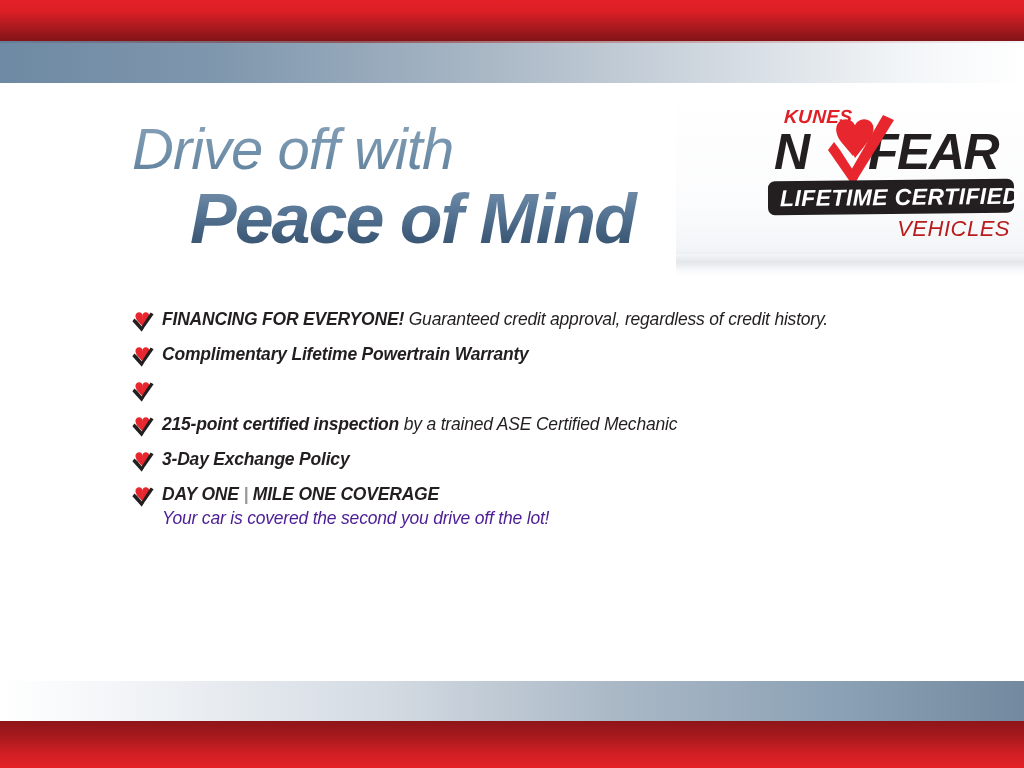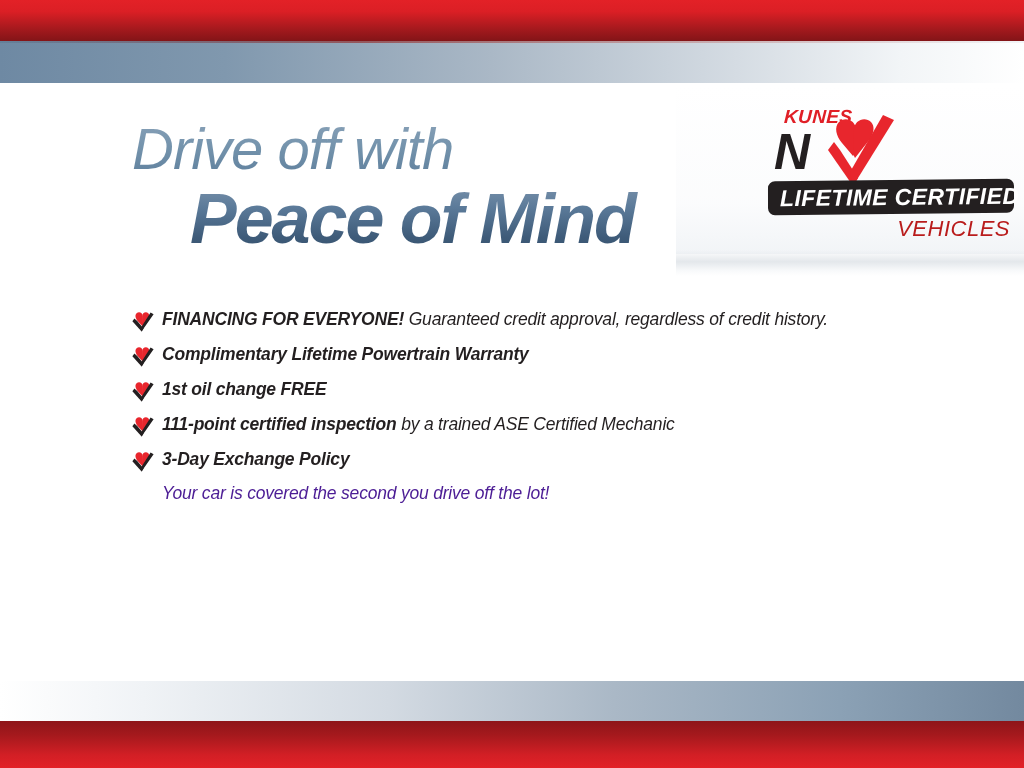--- a/index.html
+++ b/index.html
@@ -224,20 +224,21 @@
 <div class="headline">
   <div class="headline-line1">Drive off with</div>
   <div class="headline-line2">Peace of Mind</div>
 </div>
 
 <div class="logo">
   <div class="logo-kunes">KUNES</div>
 
   <div class="logo-nofear">
     <span class="logo-n">N</span>
+    <span class="logo-fear">FEAR</span>
     <svg class="logo-heartcheck" viewBox="0 0 84 76">
       <path d="M44 16 C44 6, 33 2, 27 8 C22 13, 24 22, 30 29 L41 42 L43 39 Z" fill="#e8262d"></path>
       <path d="M42 16 C42 6, 53 2, 59 8 C63 12, 62 19, 58 25 L43 44 L41 40 Z" fill="#e8262d"></path>
       <path d="M22 28 L16 36 L41 72 L46 64 L28 36 Z" fill="#e8262d"></path>
       <path d="M41 72 L46 64 L82 6 L71 1 L38 58 Z" fill="#e8262d"></path>
     </svg>
   </div>
 
   <div class="logo-bar"></div>
   <div class="logo-bar-text">LIFETIME CERTIFIED</div>
@@ -267,45 +268,53 @@
   </div>
 
 
   <div class="feature-row">
     <svg class="feature-check" viewBox="0 0 24 24">
       <path d="M11.7 7.2 C11.7 3.6, 7.8 2.2, 5.6 4.3 C3.7 6.1, 4.4 9.4, 6.6 11.9 L11 16.7 L11.8 15.7 Z" fill="#e8262d"></path>
       <path d="M11.2 7.2 C11.2 3.6, 15.1 2.2, 17.3 4.3 C18.8 5.8, 18.5 8.3, 17 10.5 L11.7 17.4 L11 16 Z" fill="#e8262d"></path>
       <path d="M3.4 9.6 L1.4 12.3 L10.6 22.6 L12.6 19.6 L6.2 12.1 Z" fill="#231f20"></path>
       <path d="M10.6 22.6 L12.6 19.6 L22.6 5.2 L19.6 3.4 L9.2 19.8 Z" fill="#231f20"></path>
     </svg>
-    <div class="feature-text"><span class="b">1st oil change FREE</span><span class="n"></span></div>
-  </div>
-
-  <div class="feature-row">
-    <svg class="feature-check" viewBox="0 0 24 24">
-      <path d="M11.7 7.2 C11.7 3.6, 7.8 2.2, 5.6 4.3 C3.7 6.1, 4.4 9.4, 6.6 11.9 L11 16.7 L11.8 15.7 Z" fill="#e8262d"></path>
-      <path d="M11.2 7.2 C11.2 3.6, 15.1 2.2, 17.3 4.3 C18.8 5.8, 18.5 8.3, 17 10.5 L11.7 17.4 L11 16 Z" fill="#e8262d"></path>
-      <path d="M3.4 9.6 L1.4 12.3 L10.6 22.6 L12.6 19.6 L6.2 12.1 Z" fill="#231f20"></path>
-      <path d="M10.6 22.6 L12.6 19.6 L22.6 5.2 L19.6 3.4 L9.2 19.8 Z" fill="#231f20"></path>
-    </svg>
-    <div class="feature-text"><span class="b">111-point certified inspection</span><span class="n"> by a trained ASE Certified Mechanic</span></div>
+  </div>
+
+  <div class="feature-row">
+    <svg class="feature-check" viewBox="0 0 24 24">
+      <path d="M11.7 7.2 C11.7 3.6, 7.8 2.2, 5.6 4.3 C3.7 6.1, 4.4 9.4, 6.6 11.9 L11 16.7 L11.8 15.7 Z" fill="#e8262d"></path>
+      <path d="M11.2 7.2 C11.2 3.6, 15.1 2.2, 17.3 4.3 C18.8 5.8, 18.5 8.3, 17 10.5 L11.7 17.4 L11 16 Z" fill="#e8262d"></path>
+      <path d="M3.4 9.6 L1.4 12.3 L10.6 22.6 L12.6 19.6 L6.2 12.1 Z" fill="#231f20"></path>
+      <path d="M10.6 22.6 L12.6 19.6 L22.6 5.2 L19.6 3.4 L9.2 19.8 Z" fill="#231f20"></path>
+    </svg>
+    <div class="feature-text"><span class="b">215-point certified inspection</span><span class="n"> by a trained ASE Certified Mechanic</span></div>
   </div>
 
 
   <div class="feature-row">
     <svg class="feature-check" viewBox="0 0 24 24">
       <path d="M11.7 7.2 C11.7 3.6, 7.8 2.2, 5.6 4.3 C3.7 6.1, 4.4 9.4, 6.6 11.9 L11 16.7 L11.8 15.7 Z" fill="#e8262d"></path>
       <path d="M11.2 7.2 C11.2 3.6, 15.1 2.2, 17.3 4.3 C18.8 5.8, 18.5 8.3, 17 10.5 L11.7 17.4 L11 16 Z" fill="#e8262d"></path>
       <path d="M3.4 9.6 L1.4 12.3 L10.6 22.6 L12.6 19.6 L6.2 12.1 Z" fill="#231f20"></path>
       <path d="M10.6 22.6 L12.6 19.6 L22.6 5.2 L19.6 3.4 L9.2 19.8 Z" fill="#231f20"></path>
     </svg>
     <div class="feature-text"><span class="b">3-Day Exchange Policy</span><span class="n"></span></div>
   </div>
 
 
   <div>
+    <div class="feature-row" style="margin-bottom:0">
+      <svg class="feature-check" viewBox="0 0 24 24">
+        <path d="M11.7 7.2 C11.7 3.6, 7.8 2.2, 5.6 4.3 C3.7 6.1, 4.4 9.4, 6.6 11.9 L11 16.7 L11.8 15.7 Z" fill="#e8262d"></path>
+        <path d="M11.2 7.2 C11.2 3.6, 15.1 2.2, 17.3 4.3 C18.8 5.8, 18.5 8.3, 17 10.5 L11.7 17.4 L11 16 Z" fill="#e8262d"></path>
+        <path d="M3.4 9.6 L1.4 12.3 L10.6 22.6 L12.6 19.6 L6.2 12.1 Z" fill="#231f20"></path>
+        <path d="M10.6 22.6 L12.6 19.6 L22.6 5.2 L19.6 3.4 L9.2 19.8 Z" fill="#231f20"></path>
+      </svg>
+      <div class="feature-text"><span class="b">DAY ONE</span><span class="sep">&nbsp;|&nbsp;</span><span class="b">MILE ONE COVERAGE</span></div>
+    </div>
     <div class="feature-sub">Your car is covered the second you drive off the lot!</div>
   </div>
 
 </div>
 
 <div class="bar-blue-bottom"></div>
 <div class="bar-red-bottom"></div>
 
 </body></html>

